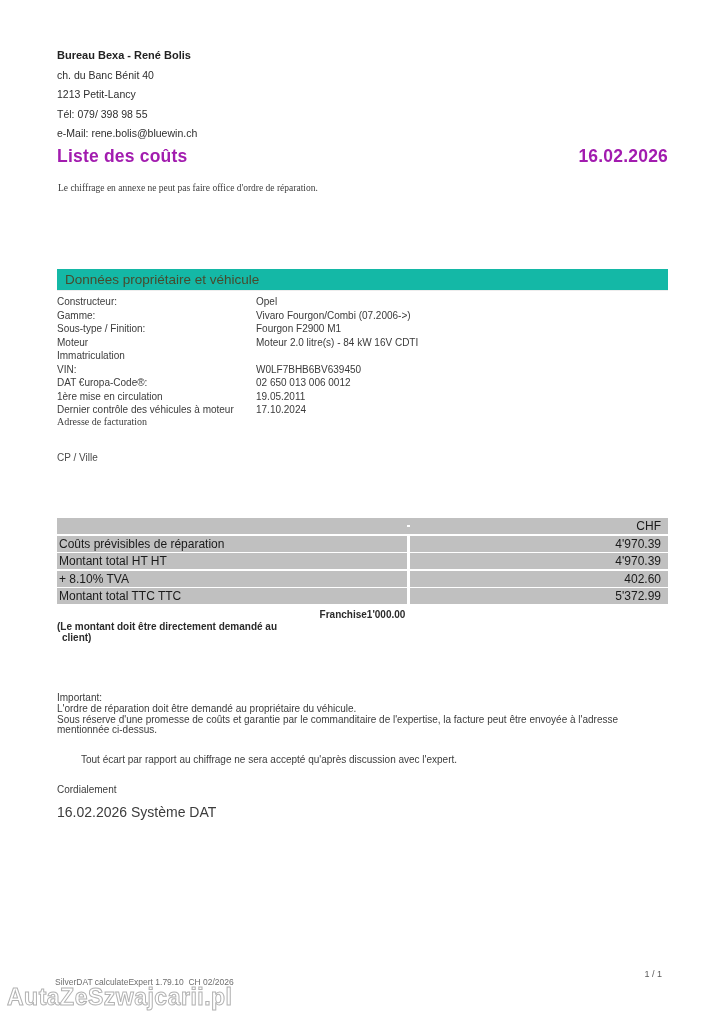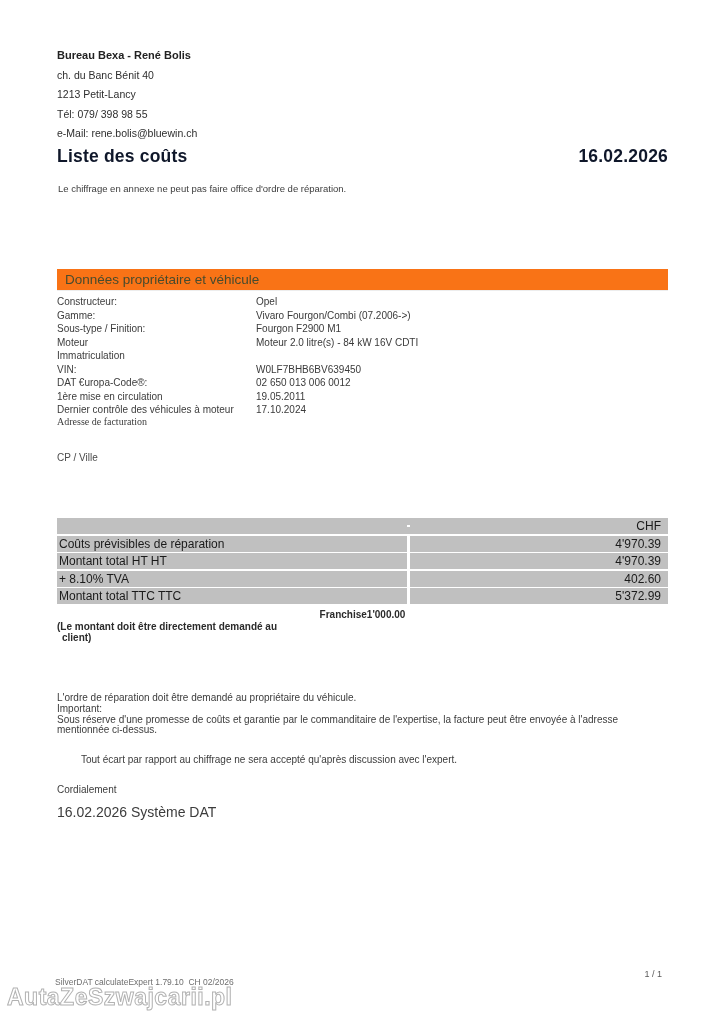--- a/index.html
+++ b/index.html
@@ -10,23 +10,23 @@
     color:#3a3a3a;
   }
   .page { position:absolute; inset:0; background:#ffffff; }
 
   
   .sender { position:absolute; left:57px; top:46px; line-height:19.5px; font-size:10.5px; color:#2e2e2e; }
   .sender .name { font-weight:bold; font-size:11px; color:#222; }
 
   
   .title-row { position:absolute; left:57px; width:611px; top:146px; display:flex; justify-content:space-between; align-items:baseline; }
-  .doc-title, .doc-date { font-size:17.5px; font-weight:bold; color:#0f172a; letter-spacing:0.2px; }
+  .doc-title, .doc-date { font-size:17.5px; font-weight:bold; color:#a21caf; letter-spacing:0.2px; }
 
-  .note { position:absolute; left:58px; top:183px; font-size:9.5px; color:#3c3c3c; }
+  .note { position:absolute; left:58px; top:183px; font-size:9.5px; color:#3c3c3c;font-family:Liberation Serif, serif; }
 
   
   .section-bar {
     position:absolute; left:57px; top:269px; width:611px; height:22px;
     display:flex; align-items:center; padding-left:8px;
     border-bottom:1px solid #ededed;
   }
   .section-bar span { font-size:13.5px; color:#474b2e; }
 
   
@@ -81,21 +81,21 @@
     <div>Tél: 079/ 398 98 55</div>
     <div>e-Mail: rene.bolis@bluewin.ch</div>
   </div>
 
   <div class="title-row">
     <div class="doc-title">Liste des coûts</div>
     <div class="doc-date">16.02.2026</div>
   </div>
   <div class="note">Le chiffrage en annexe ne peut pas faire office d'ordre de réparation.</div>
 
-  <div class="section-bar" style="background:#f97316;">
+  <div class="section-bar" style="background:#14b8a6;">
     <span>Données propriétaire et véhicule</span>
   </div>
 
   <div class="vehicle">
     <div class="vrow">
       <div class="vlabel">Constructeur:</div>
       <div class="vvalue">Opel</div>
     </div>
     <div class="vrow">
       <div class="vlabel">Gamme:</div>
@@ -160,22 +160,22 @@
   <div class="franchise">
     <div class="frow">
       <span>Franchise</span>
       <span>1'000.00</span>
     </div>
     <div>(Le montant doit être directement demandé au</div>
     <div class="fnote2">client)</div>
   </div>
 
   <div class="important">
+    <div>Important:</div>
     <div>L'ordre de réparation doit être demandé au propriétaire du véhicule.</div>
-    <div>Important:</div>
     <div>Sous réserve d'une promesse de coûts et garantie par le commanditaire de l'expertise, la facture peut être envoyée à l'adresse mentionnée ci-dessus.</div>
   </div>
   <div class="deviation">Tout écart par rapport au chiffrage ne sera accepté qu'après discussion avec l'expert.</div>
   <div class="closing">Cordialement</div>
   <div class="sysline">16.02.2026 Système DAT</div>
 
   <div class="footer-left">SilverDAT calculateExpert 1.79.10  CH 02/2026</div>
   <div class="footer-right">1 / 1</div>
   <div class="watermark">AutaZeSzwajcarii.pl</div>
 

